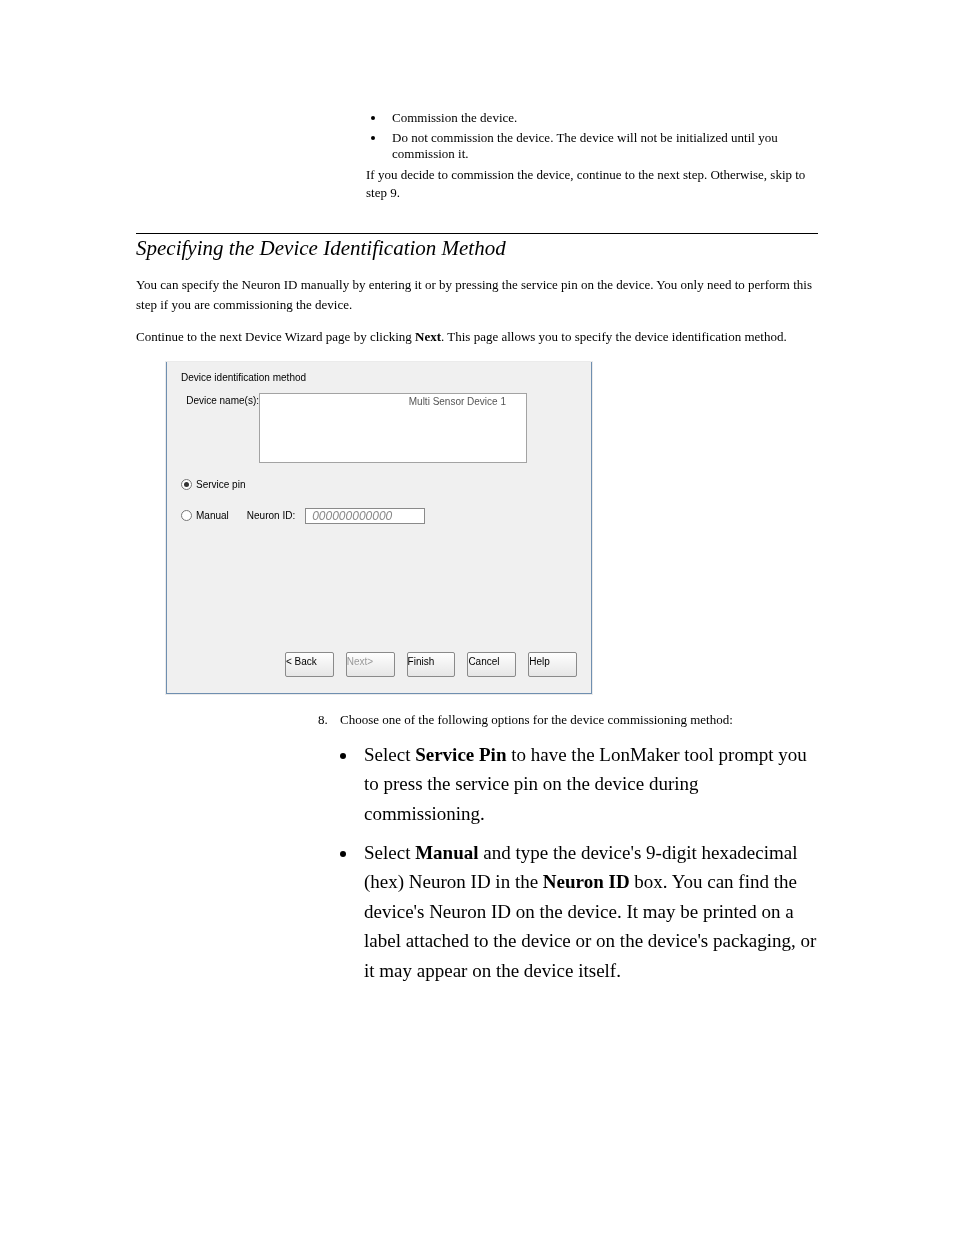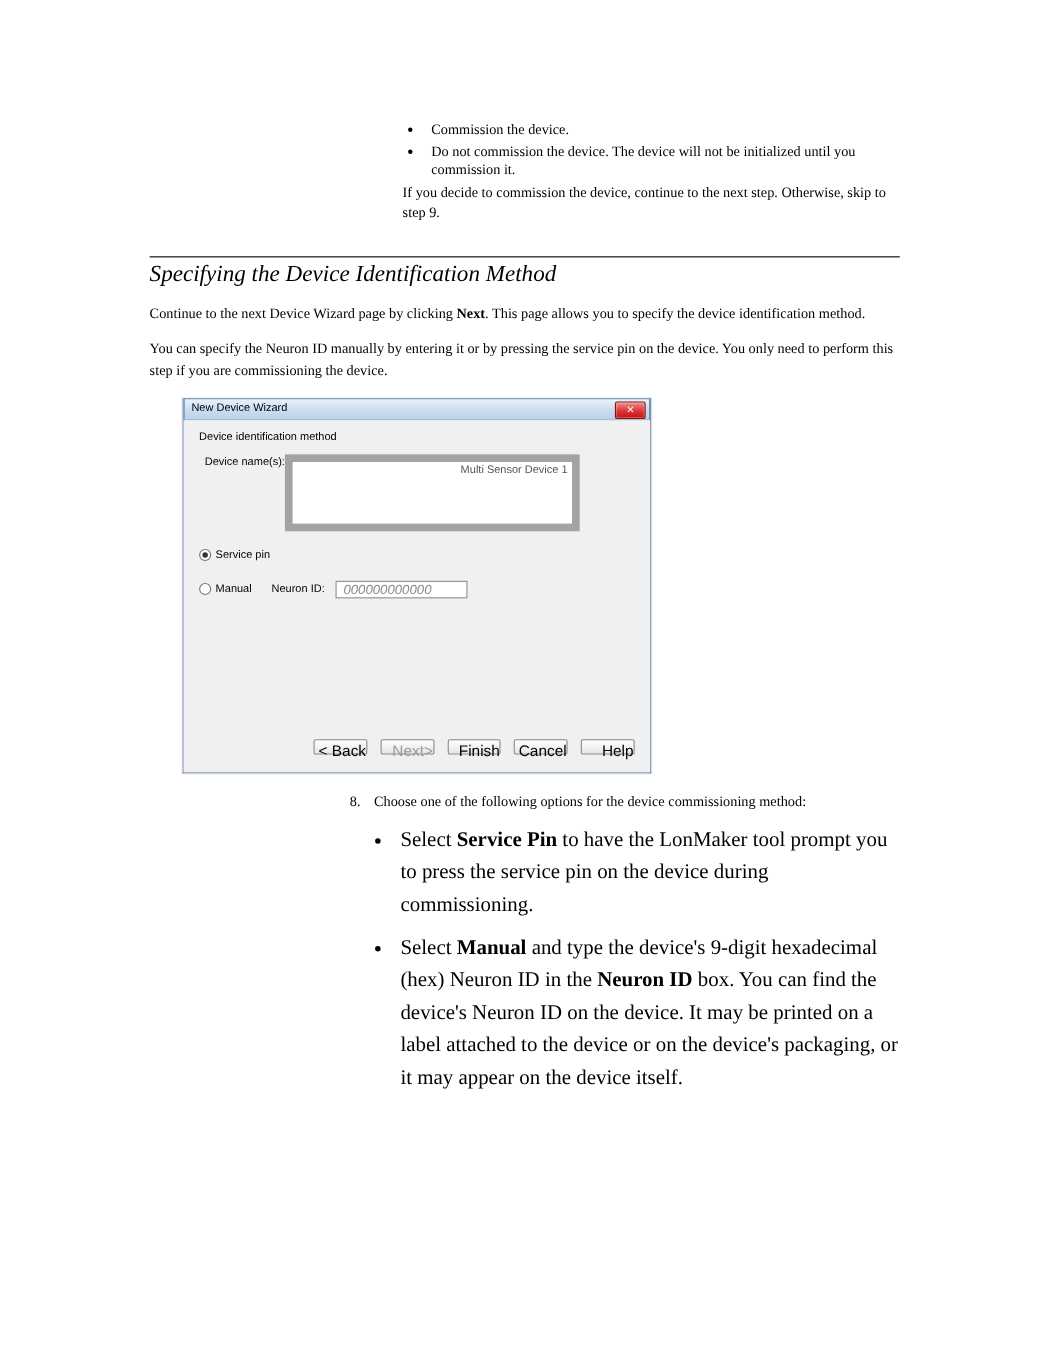--- a/index.html
+++ b/index.html
@@ -105,23 +105,23 @@
   }
   .dlg-label {
     width: 78px;
     font-size: 10px;
     padding-top: 2px;
   }
   .dlg-listbox {
     width: 268px;
     height: 70px;
     background: #fff;
-    border: 7px solid #a3a3a3;
-    font-size: 10px;
-    padding: 2px 4px;
+    border: 1px solid #a3a3a3;
+    font-size: 10px;
+    padding: 2px 20px;
     box-sizing: border-box;
     color: #555;
   }
   .dlg-radio-row {
     display: flex;
     align-items: center;
     margin-top: 16px;
     font-size: 10px;
   }
   .dlg-radio {
@@ -166,23 +166,23 @@
   .dlg-buttons {
     display: flex;
     justify-content: flex-start;
     gap: 12px;
     padding-left: 104px;
     margin-top: 10px;
     padding-bottom: 4px;
   }
   .dlg-btn {
     width: 56px;
-    height: 14px;
-    font-size: 14px;
-    text-align: right;
+    height: 25px;
+    font-size: 10px;
+    text-align: left;
     line-height: 18px;
     background: linear-gradient(to bottom, #fefefe, #e6e6e6);
     border: 1px solid #8a8a8a;
     border-radius: 2px;
     box-sizing: border-box;
   }
   .dlg-btn.disabled {
     color: #9a9a9a;
   }
   
@@ -225,31 +225,27 @@
     <ul>
       <li>Commission the device.</li>
       <li>Do not commission the device. The device will not be initialized until you commission it.</li>
     </ul>
     <p class="pre-note">If you decide to commission the device, continue to the next step. Otherwise, skip to step 9.</p>
   </div>
 
   <hr class="hr">
   <h2 class="section-title">Specifying the Device Identification Method</h2>
 
+  <p class="body-text">You can specify the Neuron ID manually by entering it or by pressing the service pin on the device. You only need to perform this step if you are commissioning the device.</p>
   <p class="body-text">
     <span>Continue to the next Device Wizard page by clicking </span><span class="bold">Next</span><span>. This page allows you to specify the device identification method.</span>
   </p>
-  <p class="body-text">You can specify the Neuron ID manually by entering it or by pressing the service pin on the device. You only need to perform this step if you are commissioning the device.</p>
 
   <div class="screenshot-wrap">
     <div class="dlg">
-      <div class="dlg-title">
-        <span>New Device Wizard</span>
-        <div class="dlg-close">✕</div>
-      </div>
       <div class="dlg-body">
         <div class="dlg-heading">Device identification method</div>
 
         <div class="dlg-row">
           <div class="dlg-label">Device name(s):</div>
           <div class="dlg-listbox">Multi Sensor Device 1</div>
         </div>
 
         <div class="dlg-radio-row">
           <div class="dlg-radio selected"></div>

